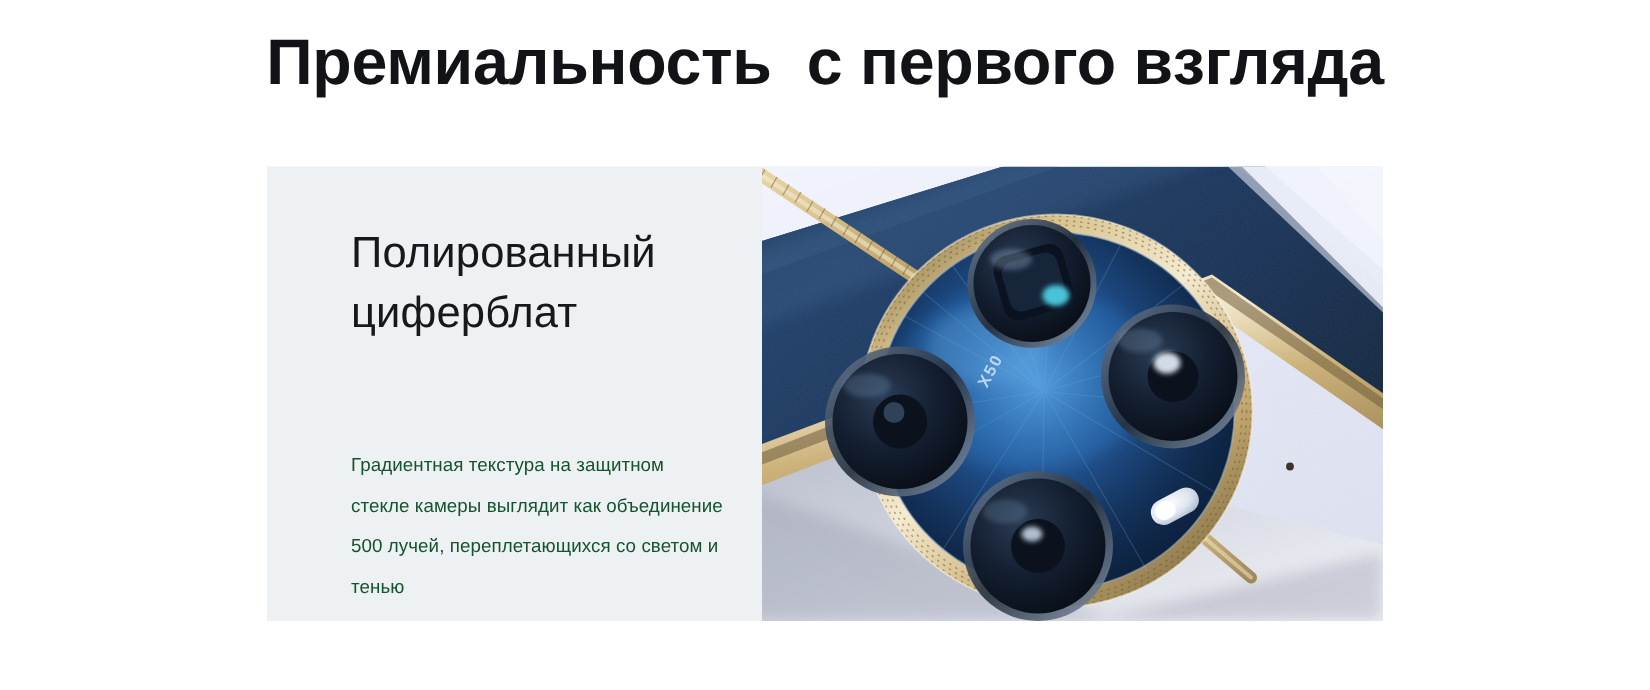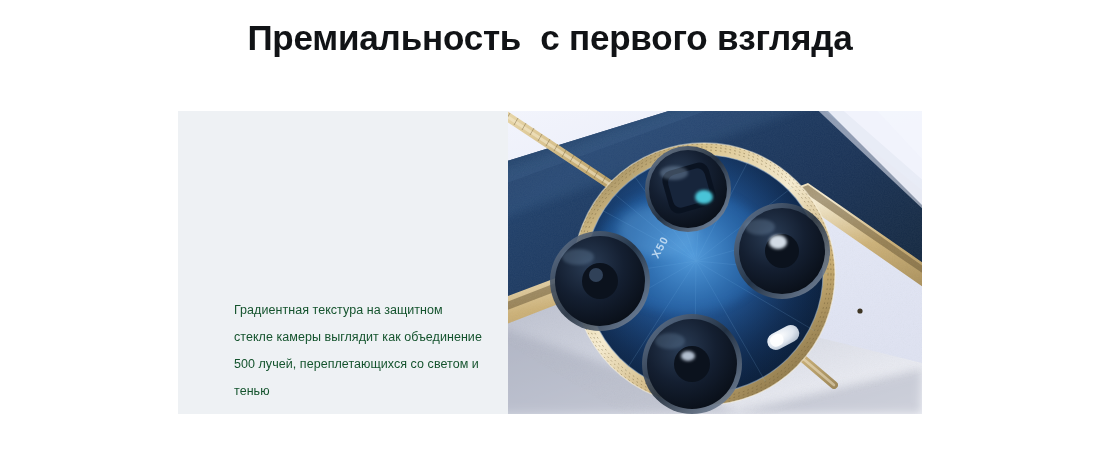--- a/index.html
+++ b/index.html
@@ -10,21 +10,21 @@
     overflow:hidden;
   }
   .page { position:relative; width:1100px; height:460px; background:#fff; }
 
   
   .page-title {
     position:absolute;
     left:0; top:18px; width:1100px;
     text-align:center;
     font-family:"Liberation Sans", sans-serif;
-    font-size:35px;
+    font-size:43px;
     font-weight:700;
     letter-spacing:-0.2px;
     color:#111316;
     white-space:pre;
   }
 
   
   .feature-block {
     position:absolute;
     left:178px; top:111px;
@@ -77,20 +77,22 @@
 </head>
 <body>
 
 <div class="page">
 
   <div class="page-title">Премиальность  с первого взгляда</div>
 
   <div class="feature-block">
 
     <div class="text-panel">
+      <div class="feature-heading">Полированный
+циферблат</div>
       <div class="feature-desc">Градиентная текстура на защитном стекле камеры выглядит как объединение 500 лучей, переплетающихся со светом и тенью</div>
     </div>
 
     <div class="photo">
       <svg viewBox="0 0 414 303" preserveAspectRatio="xMidYMid slice">
         <defs>
 
           <linearGradient id="bgTop" x1="0" y1="0" x2="0.45" y2="1">
             <stop offset="0%" stop-color="#f2f4fc"></stop>
             <stop offset="60%" stop-color="#e4e8f6"></stop>

